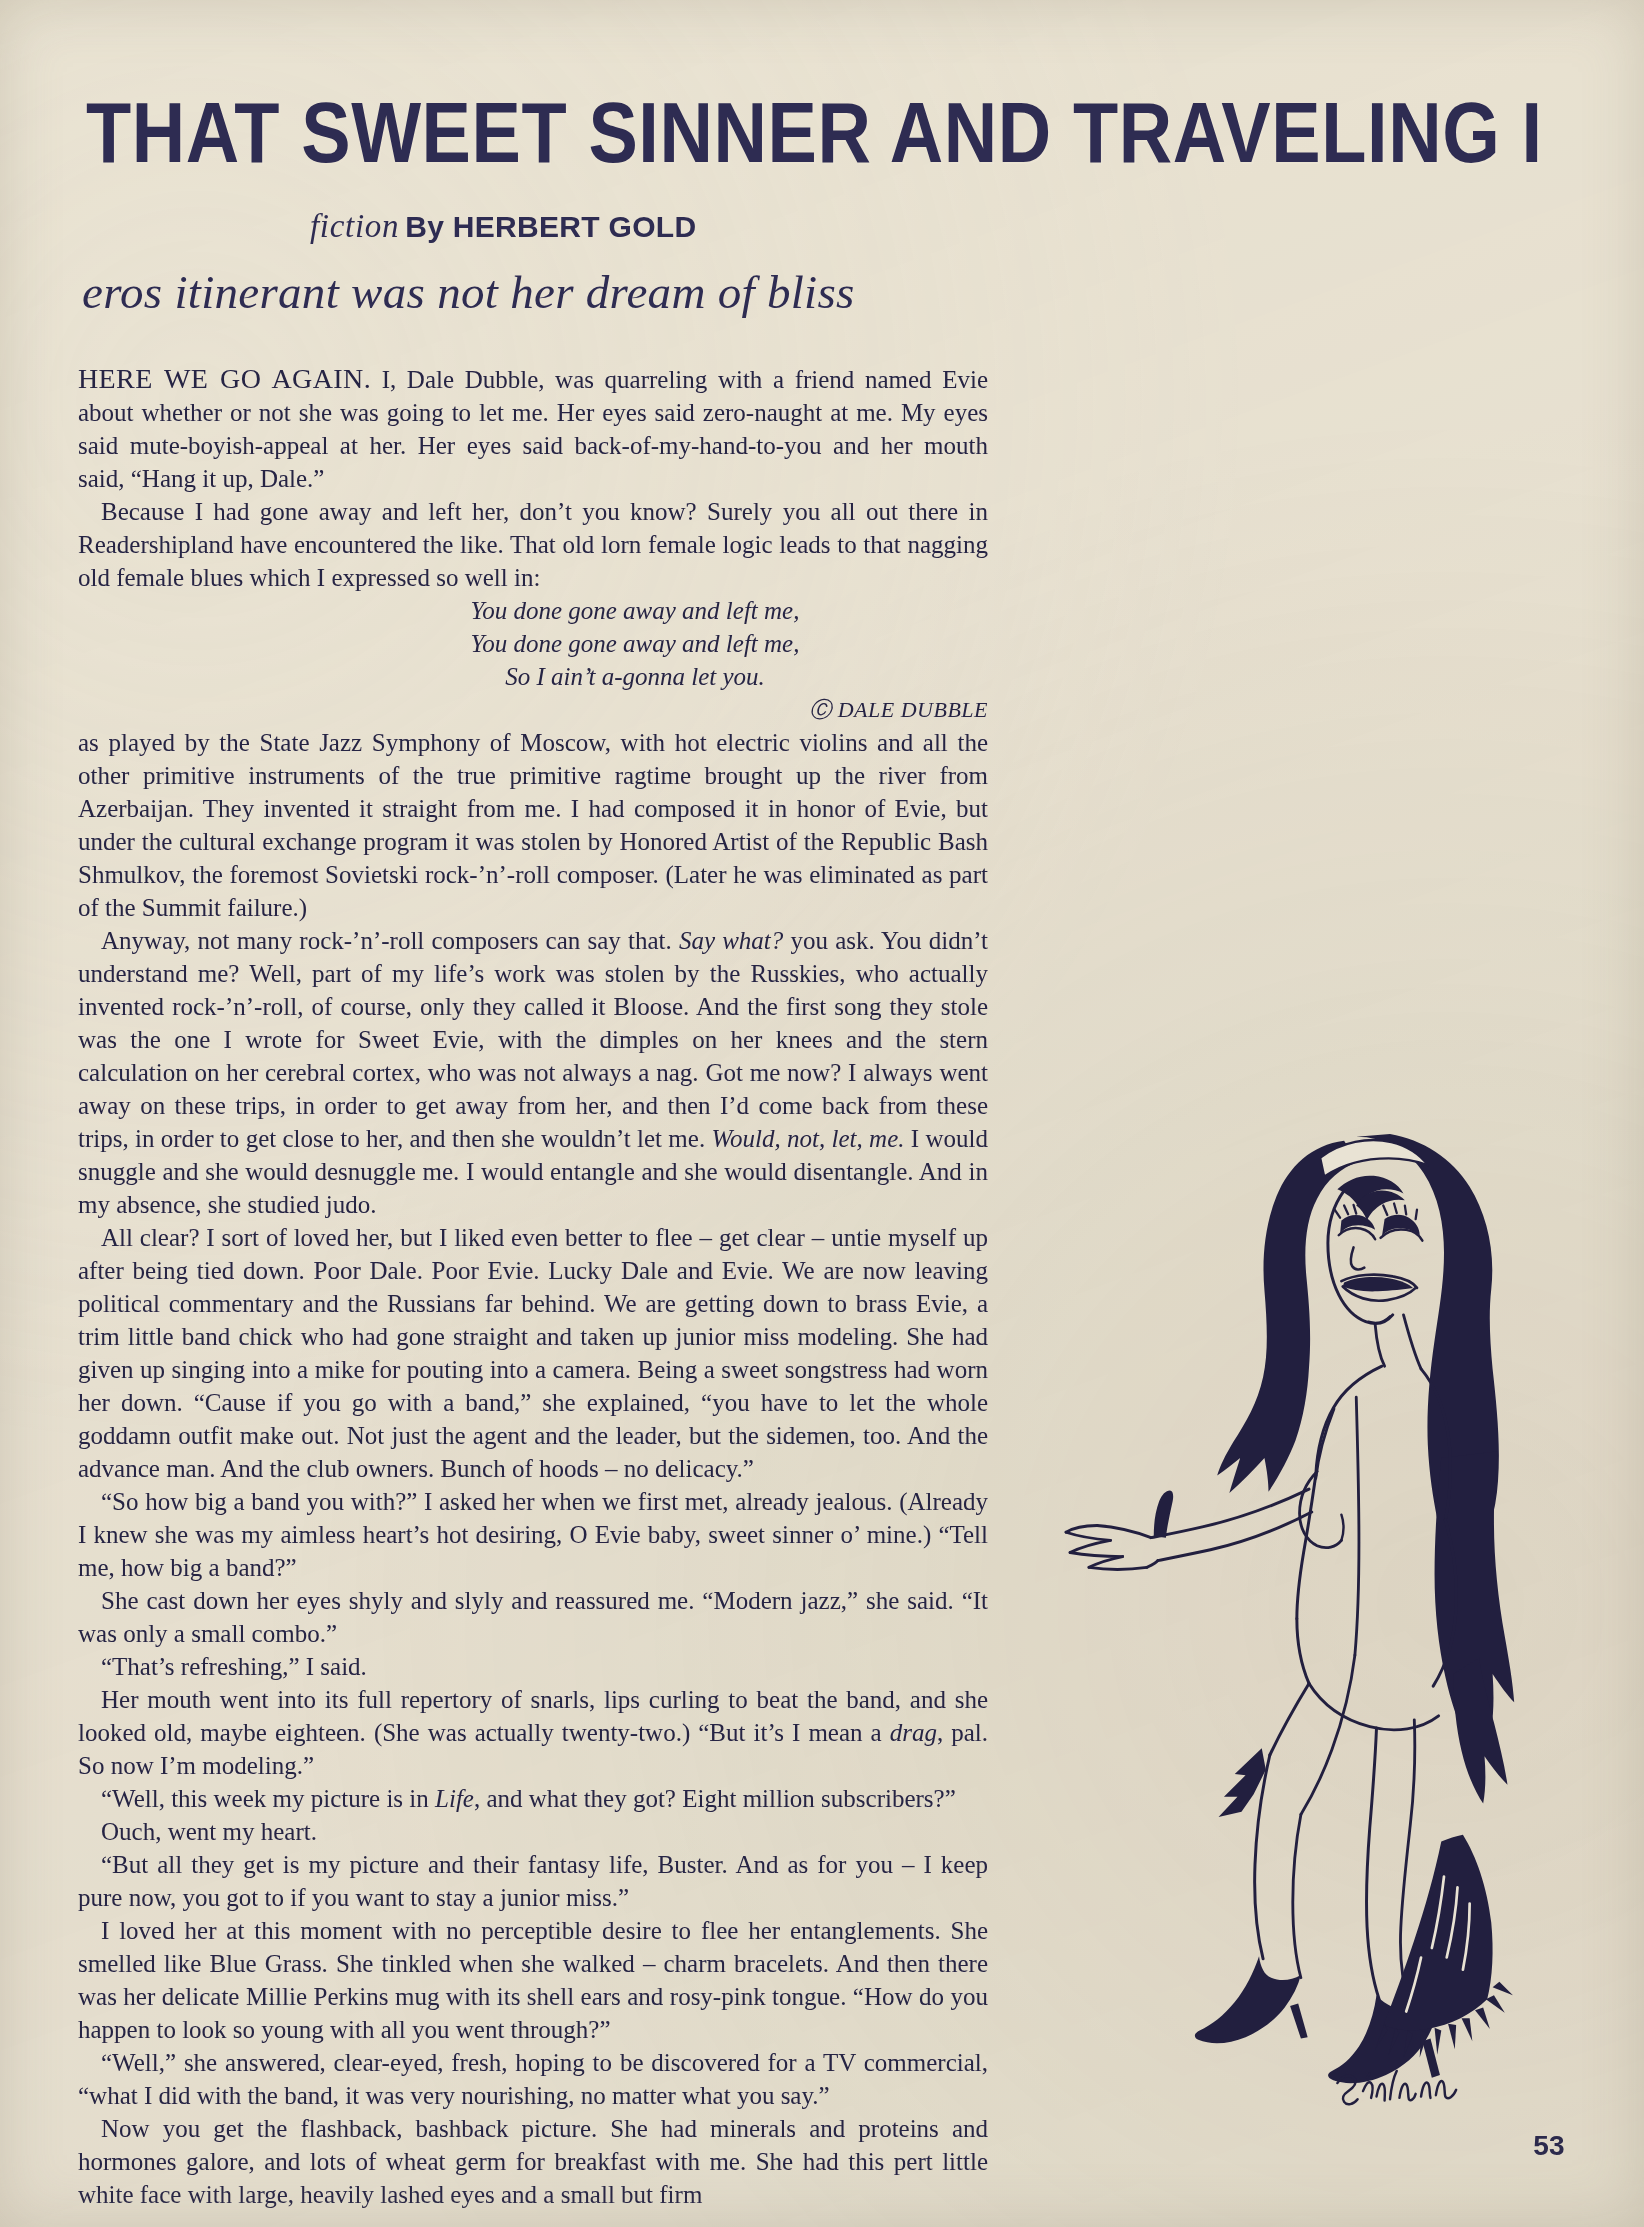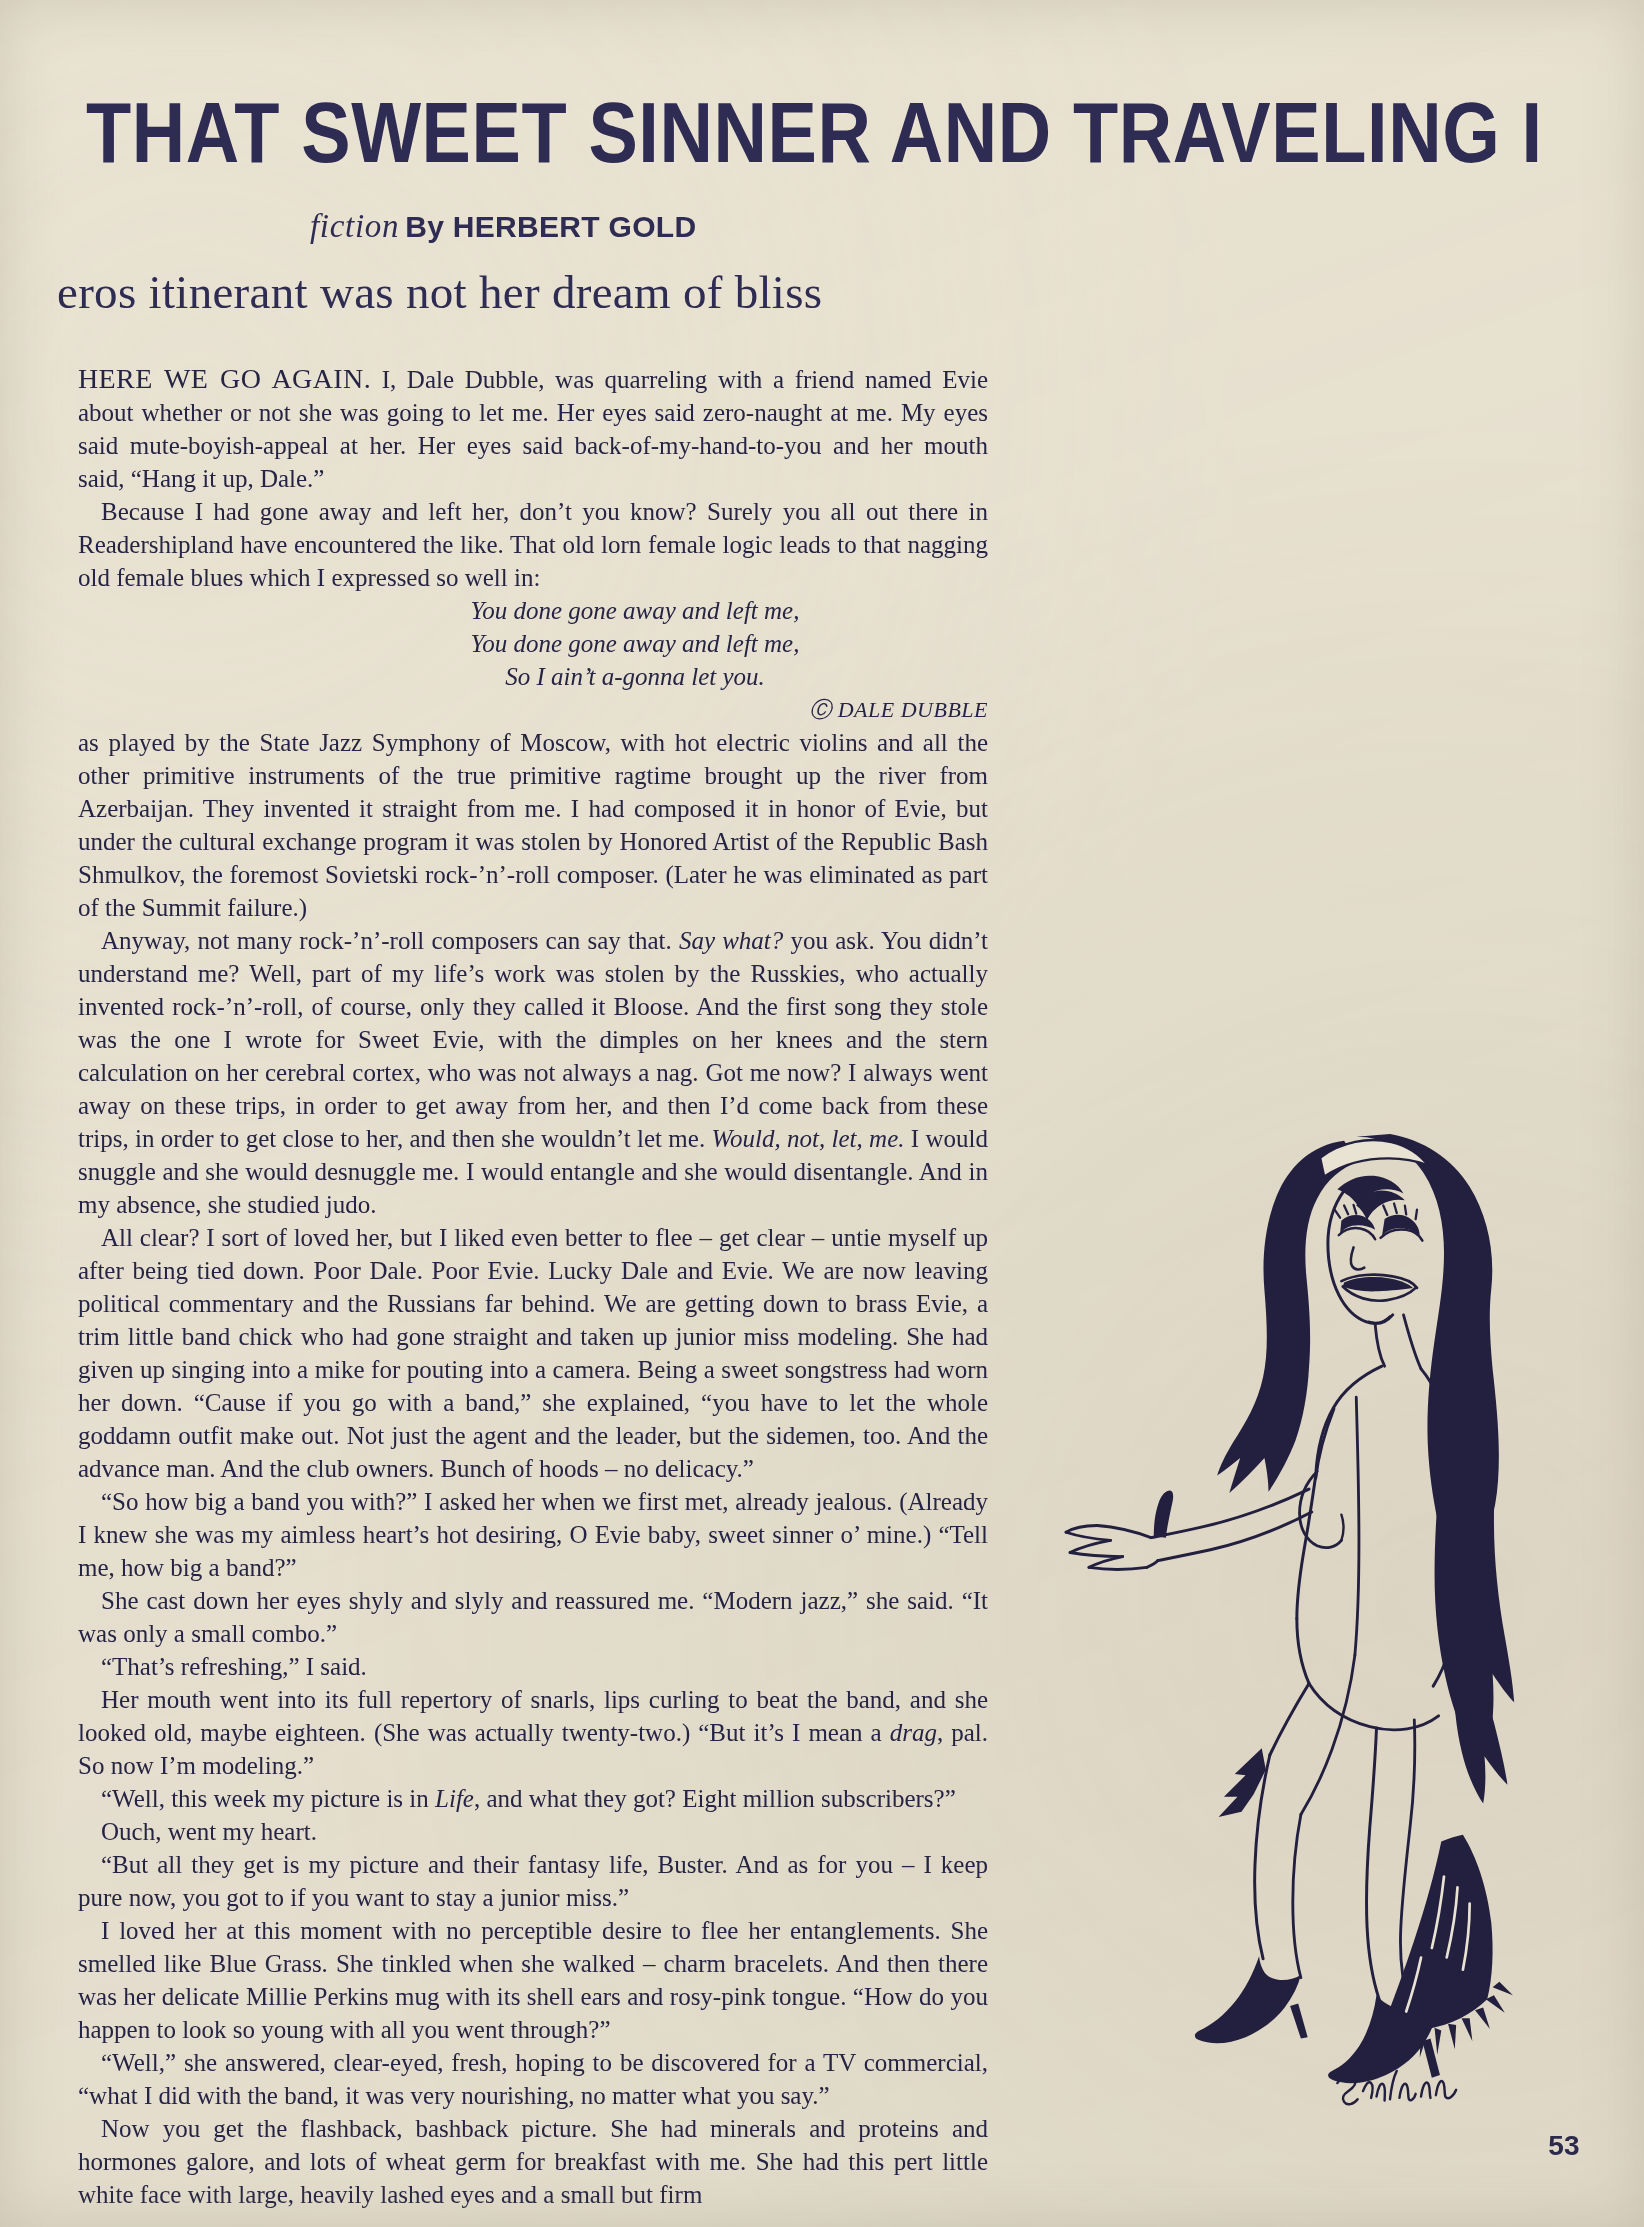--- a/index.html
+++ b/index.html
@@ -76,23 +76,24 @@
   .byline .by {
     font-family: "Liberation Sans Narrow", "Liberation Sans", sans-serif;
     font-weight: 700;
     font-size: 30px;
     letter-spacing: 0.3px;
     text-align: center;
   }
 
   .deck {
     position: absolute;
-    left: 57px;
+    left: 82px;
     top: 265px;
     font-family: "Liberation Serif", "DejaVu Serif", serif;
+    font-style: italic;
     font-size: 47px;
     letter-spacing: 0.3px;
     color: #2e2c52;
     white-space: nowrap;
   }
 
   
   .column {
     position: absolute;
     left: 78px;
@@ -148,21 +149,21 @@
     left: 1039px;
     top: 1080px;
     width: 594px;
     height: 1080px;
   }
   .illustration svg { display: block; width: 100%; height: 100%; }
 
   
   .folio {
     position: absolute;
-    right: 65px;
+    right: 80px;
     bottom: 65px;
     font-family: "Liberation Sans Narrow", "Liberation Sans", sans-serif;
     font-weight: 700;
     font-size: 28px;
     color: #2c2a4c;
     letter-spacing: 0.3px;
   }
 </style>
 </head>
 <body>

